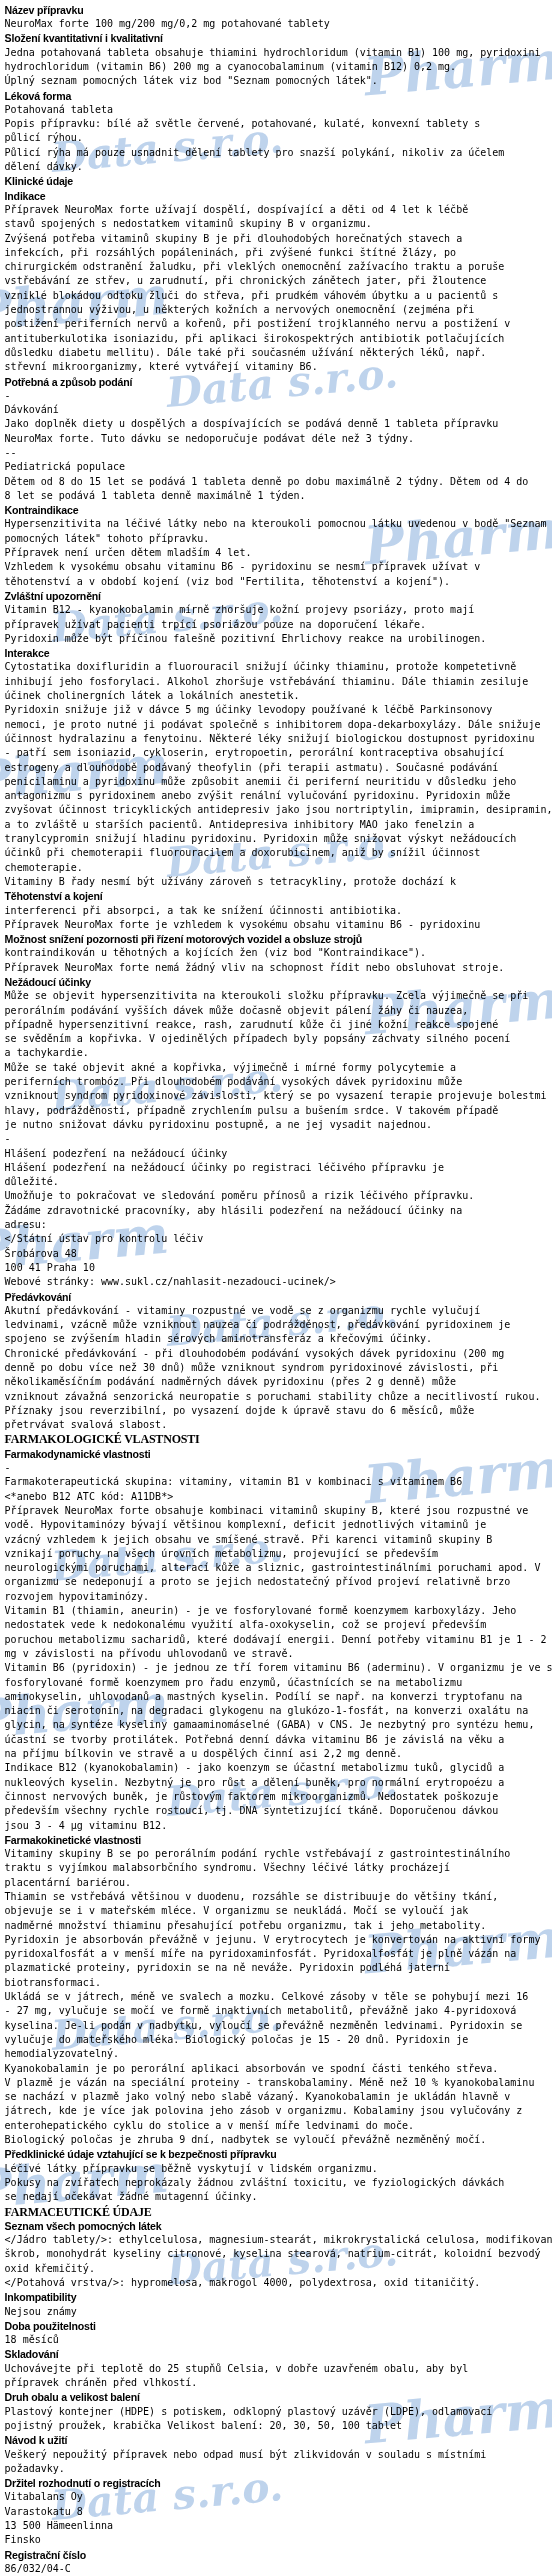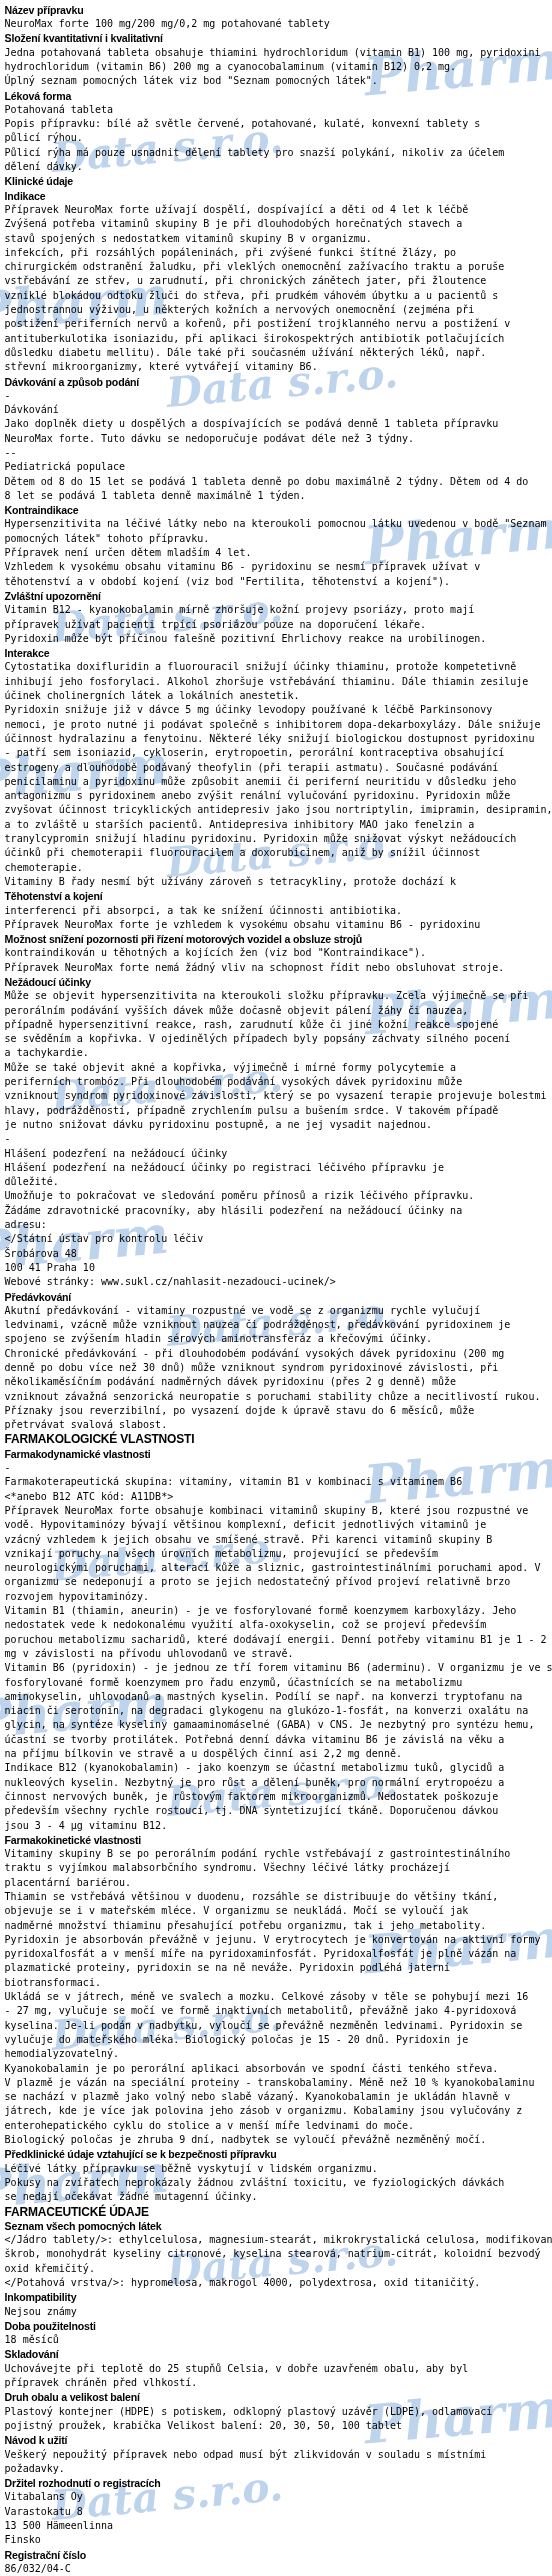--- a/index.html
+++ b/index.html
@@ -27,21 +27,21 @@
     font-family:"DejaVu Sans Mono","Liberation Mono",monospace;
     font-size:10px;
   }
   .ln.h{
     font-family:"Liberation Sans","DejaVu Sans",sans-serif;
     font-weight:bold;
     font-size:10.6px;
     letter-spacing:-0.2px;
   }
   .ln.hc{
-    font-family:Liberation Sans, sans-serif;
+    font-family:Liberation Serif, serif;
     font-weight:bold;
     font-size:12px;
     letter-spacing:-0.2px;
   }
   #wm-layer{
     position:absolute;
     z-index:1;
     left:0;top:0;width:552px;height:2576px;
     overflow:hidden;
     pointer-events:none;
@@ -95,32 +95,32 @@
       <div class="ln b">Úplný seznam pomocných látek viz bod "Seznam pomocných látek".</div>
       <div class="ln h">Léková forma</div>
       <div class="ln b">Potahovaná tableta</div>
       <div class="ln b">Popis přípravku: bílé až světle červené, potahované, kulaté, konvexní tablety s</div>
       <div class="ln b">půlicí rýhou.</div>
       <div class="ln b">Půlicí rýha má pouze usnadnit dělení tablety pro snazší polykání, nikoliv za účelem</div>
       <div class="ln b">dělení dávky.</div>
       <div class="ln h">Klinické údaje</div>
       <div class="ln h">Indikace</div>
       <div class="ln b">Přípravek NeuroMax forte užívají dospělí, dospívající a děti od 4 let k léčbě</div>
+      <div class="ln b">stavů spojených s nedostatkem vitaminů skupiny B v organizmu.</div>
       <div class="ln b">Zvýšená potřeba vitaminů skupiny B je při dlouhodobých horečnatých stavech a</div>
-      <div class="ln b">stavů spojených s nedostatkem vitaminů skupiny B v organizmu.</div>
       <div class="ln b">infekcích, při rozsáhlých popáleninách, při zvýšené funkci štítné žlázy, po</div>
       <div class="ln b">chirurgickém odstranění žaludku, při vleklých onemocnění zažívacího traktu a poruše</div>
       <div class="ln b">vstřebávání ze střev, u zarudnutí, při chronických zánětech jater, při žloutence</div>
       <div class="ln b">vzniklé blokádou odtoku žluči do střeva, při prudkém váhovém úbytku a u pacientů s</div>
       <div class="ln b">jednostrannou výživou, u některých kožních a nervových onemocnění (zejména při</div>
       <div class="ln b">postižení periferních nervů a kořenů, při postižení trojklanného nervu a postižení v</div>
       <div class="ln b">antituberkulotika isoniazidu, při aplikaci širokospektrých antibiotik potlačujících</div>
       <div class="ln b">důsledku diabetu mellitu). Dále také při současném užívání některých léků, např.</div>
       <div class="ln b">střevní mikroorganizmy, které vytvářejí vitaminy B6.</div>
-      <div class="ln h">Dávkování a způsob podání</div>
+      <div class="ln h">Potřebná a způsob podání</div>
       <div class="ln b">-</div>
       <div class="ln b">Dávkování</div>
       <div class="ln b">Jako doplněk diety u dospělých a dospívajících se podává denně 1 tableta přípravku</div>
       <div class="ln b">NeuroMax forte. Tuto dávku se nedoporučuje podávat déle než 3 týdny.</div>
       <div class="ln b">--</div>
       <div class="ln b">Pediatrická populace</div>
       <div class="ln b">Dětem od 8 do 15 let se podává 1 tableta denně po dobu maximálně 2 týdny. Dětem od 4 do</div>
       <div class="ln b">8 let se podává 1 tableta denně maximálně 1 týden.</div>
       <div class="ln h">Kontraindikace</div>
       <div class="ln b">Hypersenzitivita na léčivé látky nebo na kteroukoli pomocnou látku uvedenou v bodě "Seznam</div>

